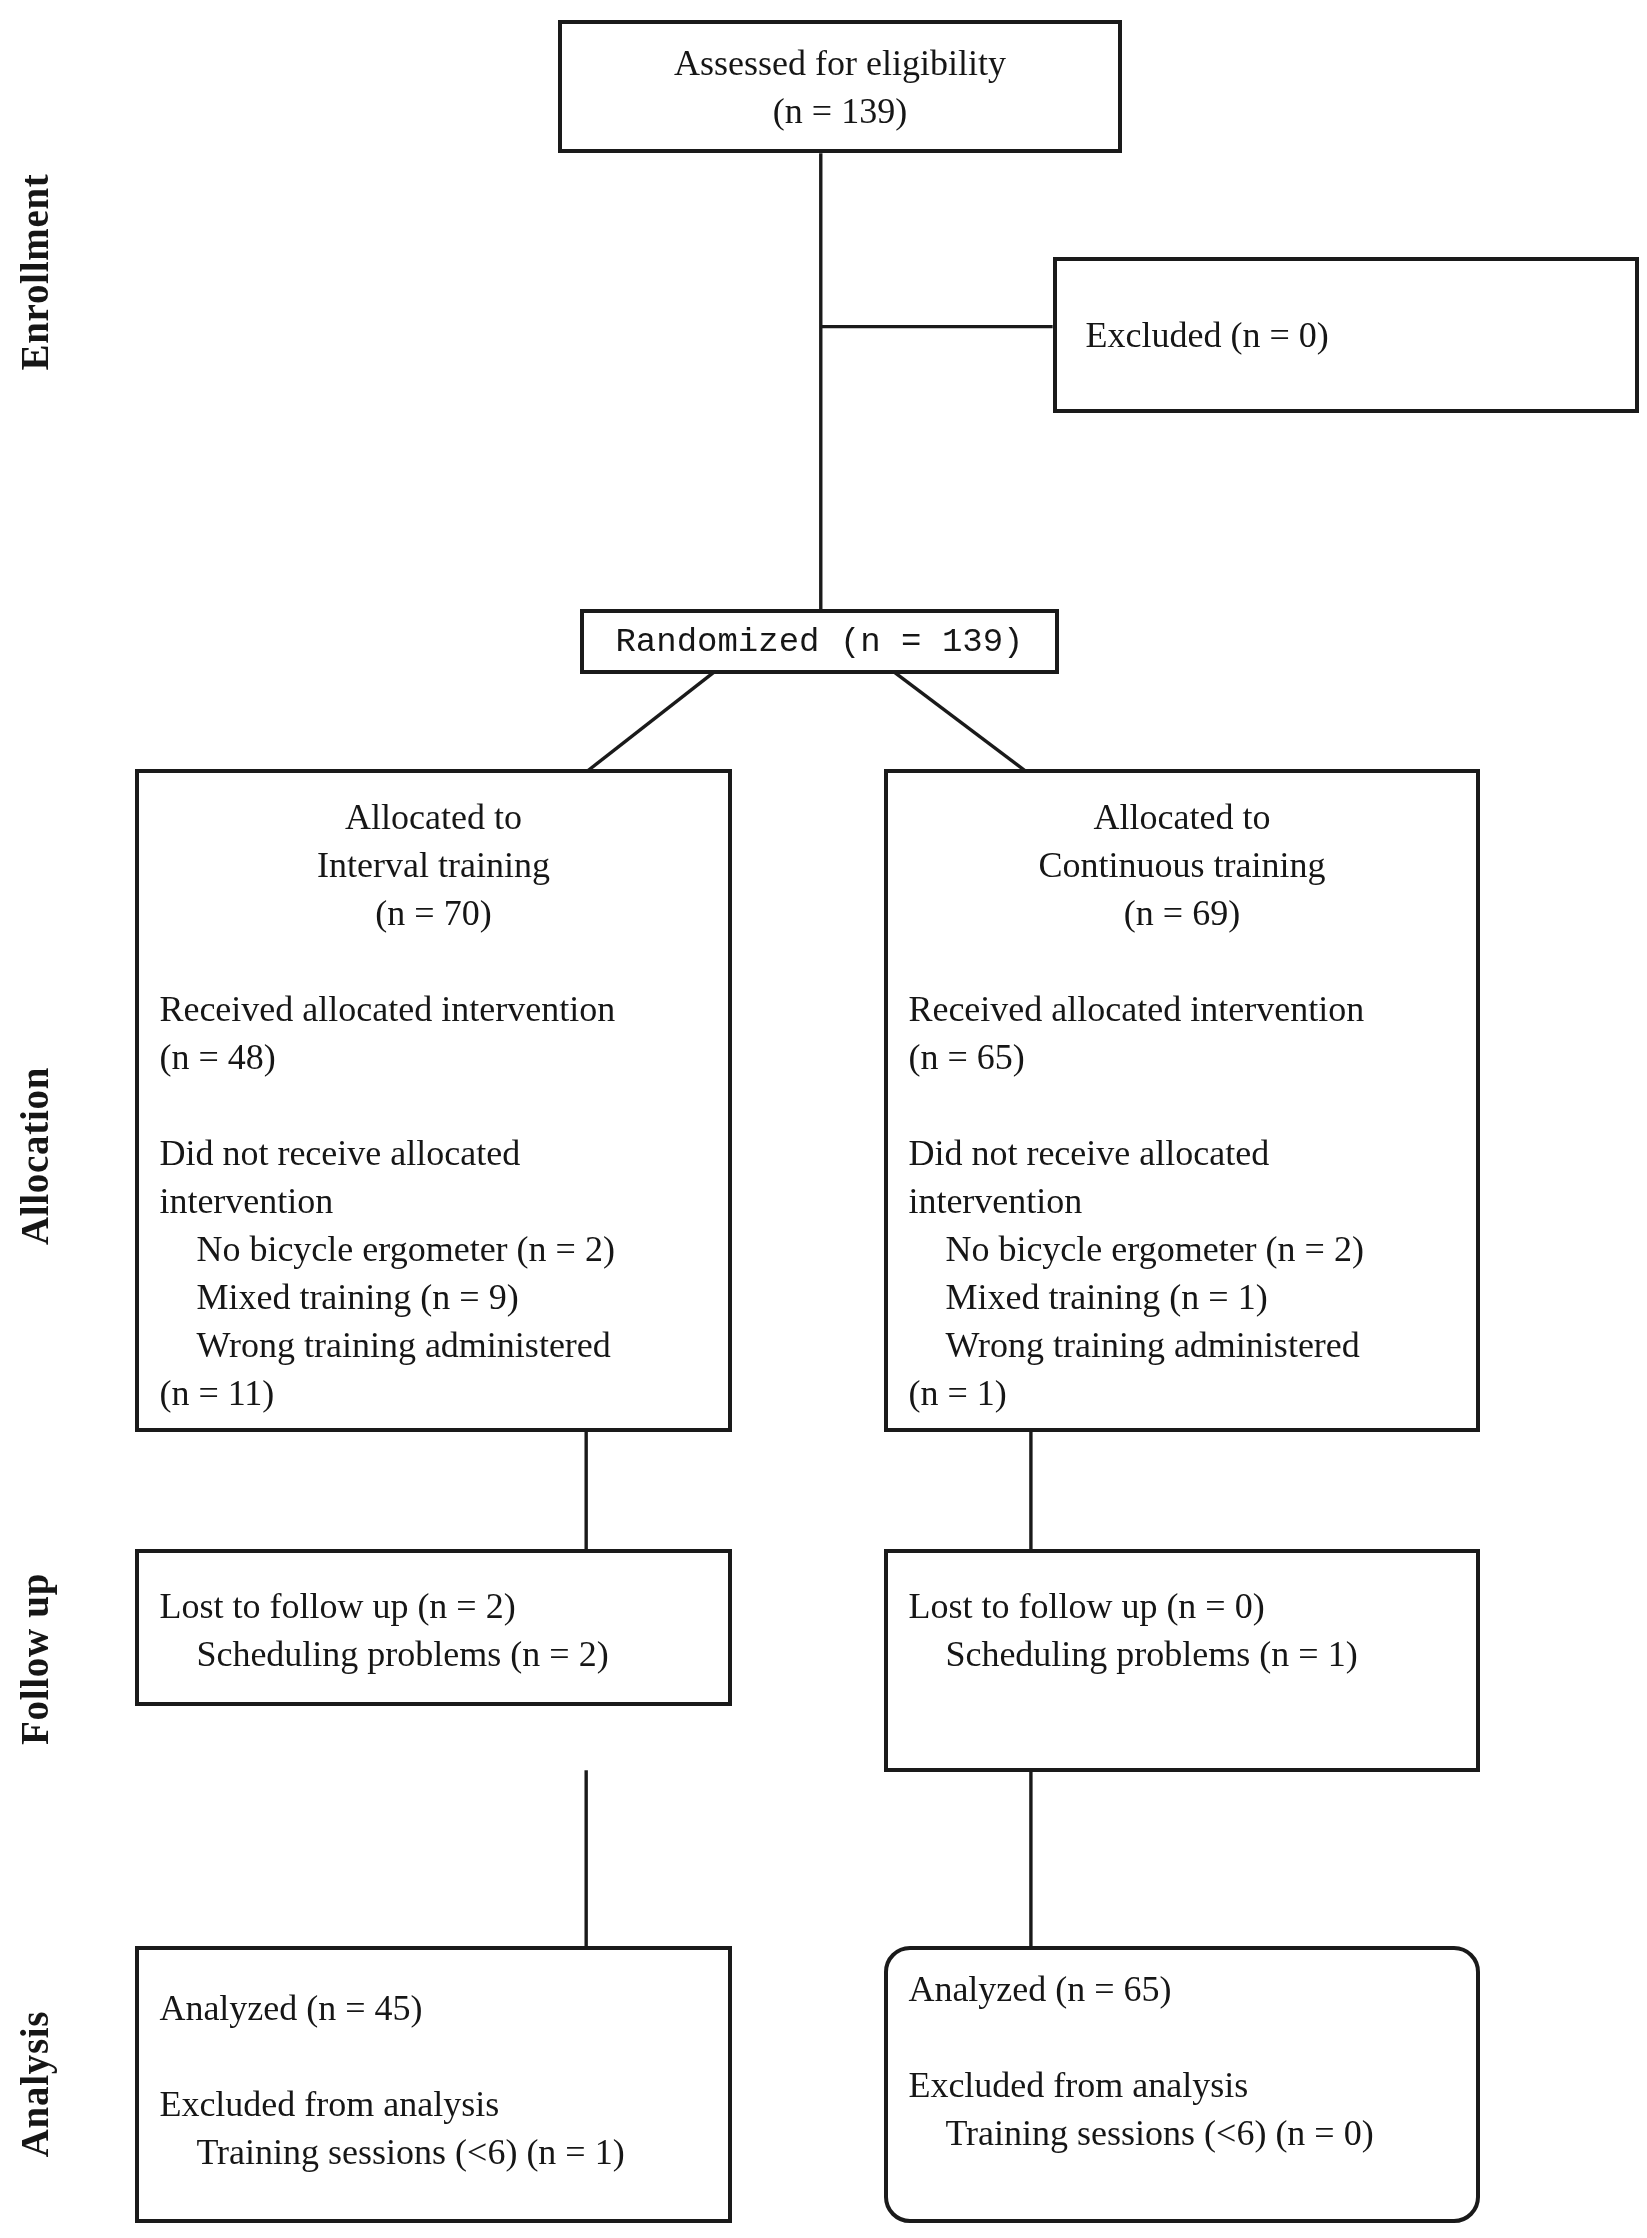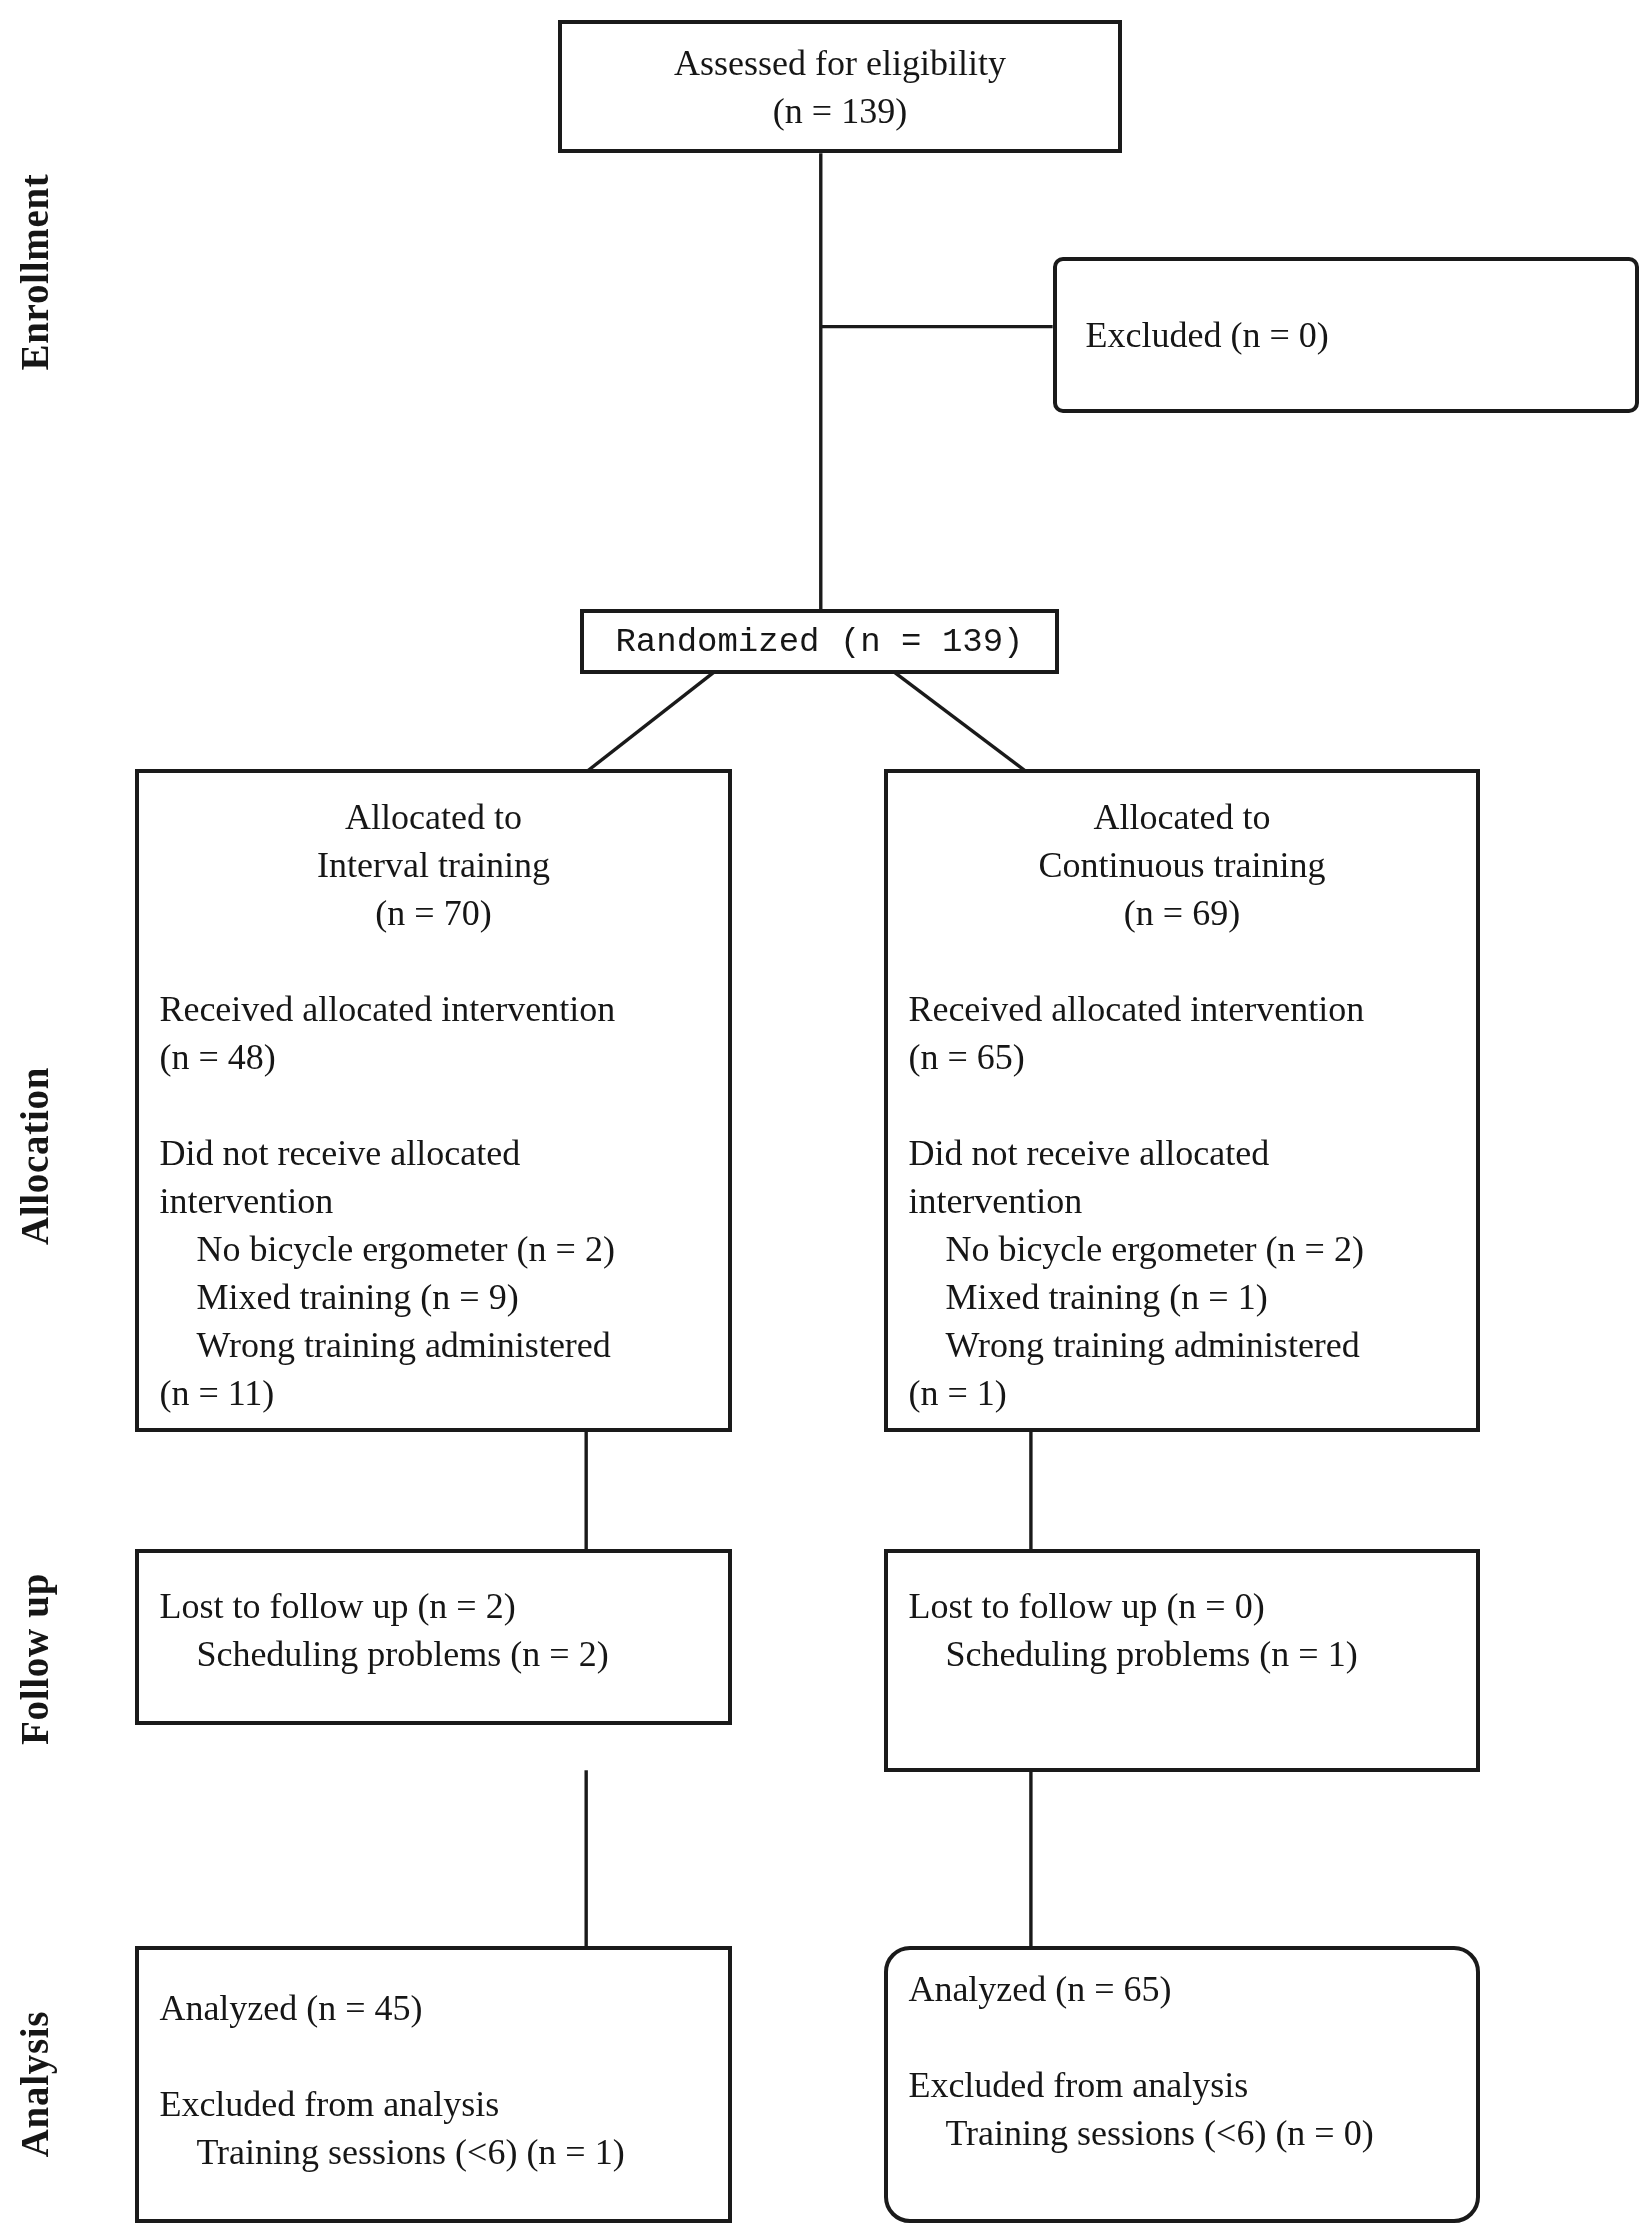--- a/index.html
+++ b/index.html
@@ -29,21 +29,20 @@
     flex-direction: column;
     align-items: center;
     justify-content: center;
     text-align: center;
   }
   .vcenter-left {
     display: flex;
     flex-direction: column;
     justify-content: center;
     text-align: left;
-    border-radius: 10px;
   }
   .line { display: block; }
   .bold { font-weight: normal; }
   .blank { height: 48px; }
   .indent { padding-left: 37px; }
   .pad-left { padding-left: 20.4px; padding-right: 6.8px; }
   .stage-label {
     position: absolute;
     font-weight: bold;
     font-size: 39px;
@@ -60,21 +59,21 @@
   svg.wires line {
     stroke: #1a1a1a;
     stroke-width: 5;
   }
   
   #box-assessed   { left: 558px;  top: 20.4px;   width: 564px; height: 133px; }
   #box-excluded   { left: 1053px; top: 257px;  width: 586px; height: 156px; padding-left: 28.6px; }
   #box-randomized { left: 580px;  top: 609px;  width: 479px; height: 65px;  font-size: 34px; font-family: Liberation Mono, monospace; }
   #box-alloc-l    { left: 135px;  top: 769px; width: 597px; height: 663px; padding-top: 20.4px; }
   #box-alloc-r    { left: 884px; top: 769px; width: 596px; height: 663px; padding-top: 20.4px; }
-  #box-follow-l   { left: 135px;  top: 1549px; width: 597px; height: 176px; padding-top: 28.6px; }
+  #box-follow-l   { left: 135px;  top: 1549px; width: 597px; height: 157px; padding-top: 28.6px; }
   #box-follow-r   { left: 884px; top: 1549px; width: 596px; height: 223px; padding-top: 28.6px; }
   #box-analysis-l { left: 135px;  top: 1946px; width: 597px; height: 277px; padding-top: 34px; }
   #box-analysis-r { left: 884px; top: 1946px; width: 596px; height: 277px; padding-top: 15px; border-radius: 26px; }
 </style>
 </head>
 <body>
 
 <div id="canvas">
 
   <svg class="wires" width="1647" height="2239" viewBox="0 0 2422 3292">

